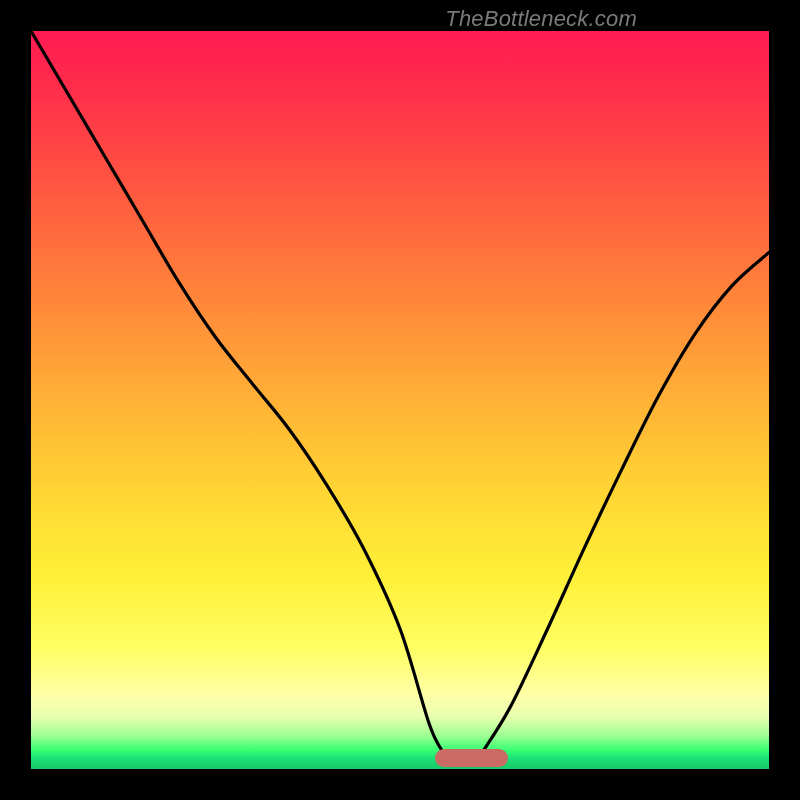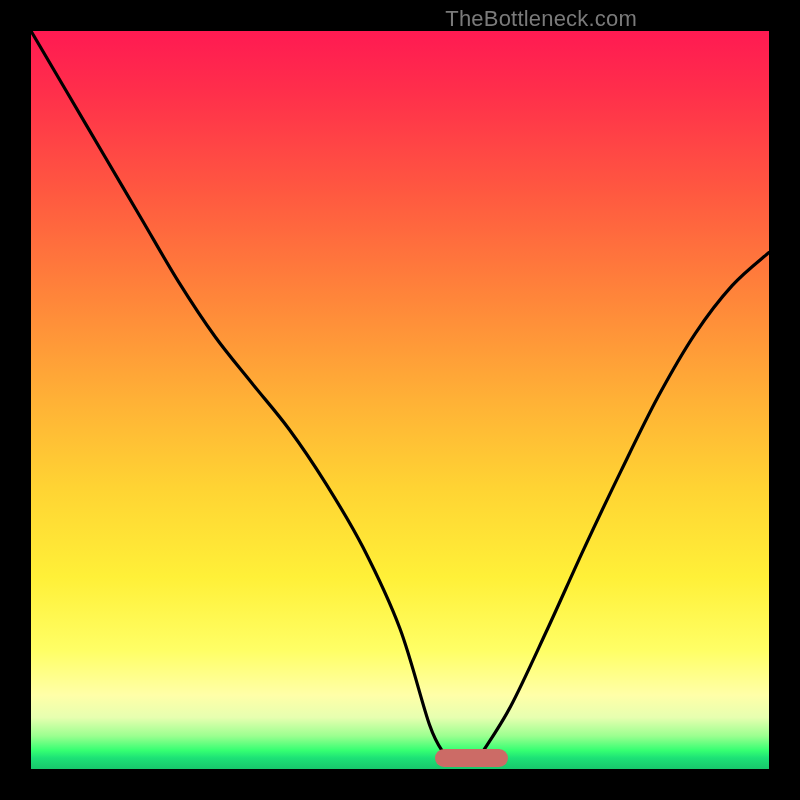--- a/index.html
+++ b/index.html
@@ -11,20 +11,21 @@
     overflow: hidden;
     font-family: Arial, Helvetica, sans-serif;
   }
   .frame {
     position: absolute;
     left: 0;
     top: 0;
     width: 649px;
     height: 800px;
     background: #000;
+    font-style: italic;
   }
   .plot-area {
     position: absolute;
     left: 31px;
     top: 31px;
     width: 738px;
     height: 738px;
     
     background: linear-gradient(to bottom,
       #ff1a52 0%,

